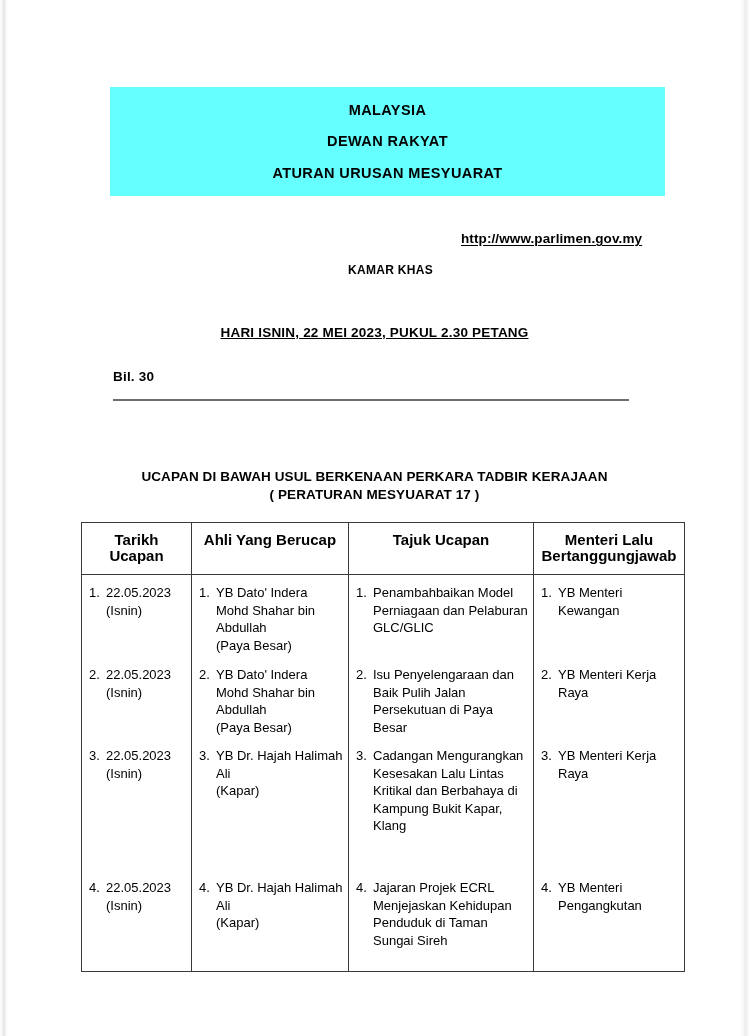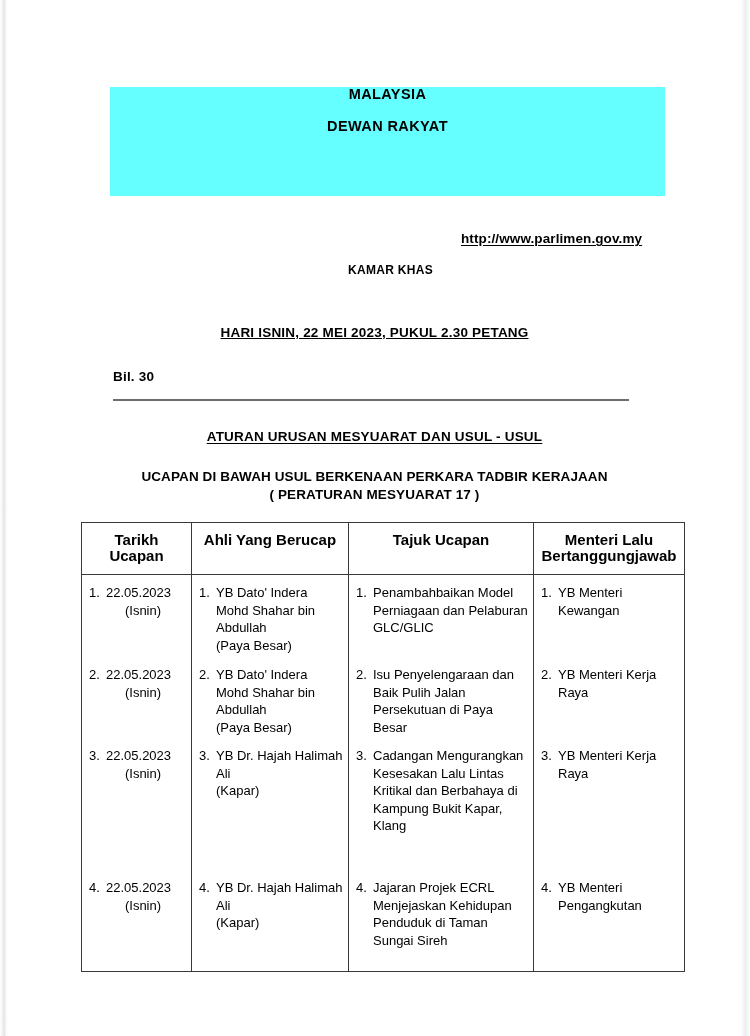--- a/index.html
+++ b/index.html
@@ -50,21 +50,21 @@
   .masthead {
     position: absolute;
     left: 101px;
     top: 87px;
     width: 555px;
     height: 109px;
     background: #66ffff;
     display: flex;
     flex-direction: column;
     align-items: center;
-    justify-content: flex-start;
+    justify-content: center;
   }
   .masthead-line {
     font-size: 14.5px;
     font-weight: bold;
     letter-spacing: 0.4px;
     line-height: 1;
     margin: 0;
     text-align: center;
   }
   .masthead-line.l1 { margin-bottom: 17px; }
@@ -198,49 +198,48 @@
     min-width: 17px;
   }
   .cell .body {
     flex: 1 1 auto;
   }
   .cell.date .body {
     text-align: left;
   }
   .cell.date .body .sub {
     display: block;
-    text-align: center;
     padding-right: 6px;
   }
   .row-pad-1 { height: 82px; }
   .row-pad-2 { height: 81px; }
   .row-pad-3 { height: 132px; }
   .row-pad-4 { height: 101px; }
 </style>
 </head>
 <body>
 
 <div class="viewer-frame">
   <div class="edge-shadow-left"></div>
   <div class="edge-shadow-right"></div>
 
   <div class="page">
 
     <div class="masthead">
       <div class="masthead-line l1">MALAYSIA</div>
       <div class="masthead-line l2">DEWAN RAKYAT</div>
+      <div class="masthead-line l3">ATURAN URUSAN MESYUARAT</div>
     </div>
 
     <div class="weburl">http://www.parlimen.gov.my</div>
     <div class="kamar">KAMAR KHAS</div>
     <div class="hari">HARI ISNIN, 22 MEI 2023, PUKUL 2.30 PETANG</div>
     <div class="bil">Bil. 30</div>
     <div class="rule"></div>
 
-    <div class="aturan-title">ATURAN URUSAN MESYUARAT DAN USUL - USUL</div>
     <div class="ucapan-title">
       <span>UCAPAN DI BAWAH USUL BERKENAAN PERKARA TADBIR KERAJAAN</span><br>
       <span>( PERATURAN MESYUARAT 17 )</span>
     </div>
 
     <table class="agenda-table">
       <colgroup>
         <col class="col-1">
         <col class="col-2">
         <col class="col-3">

